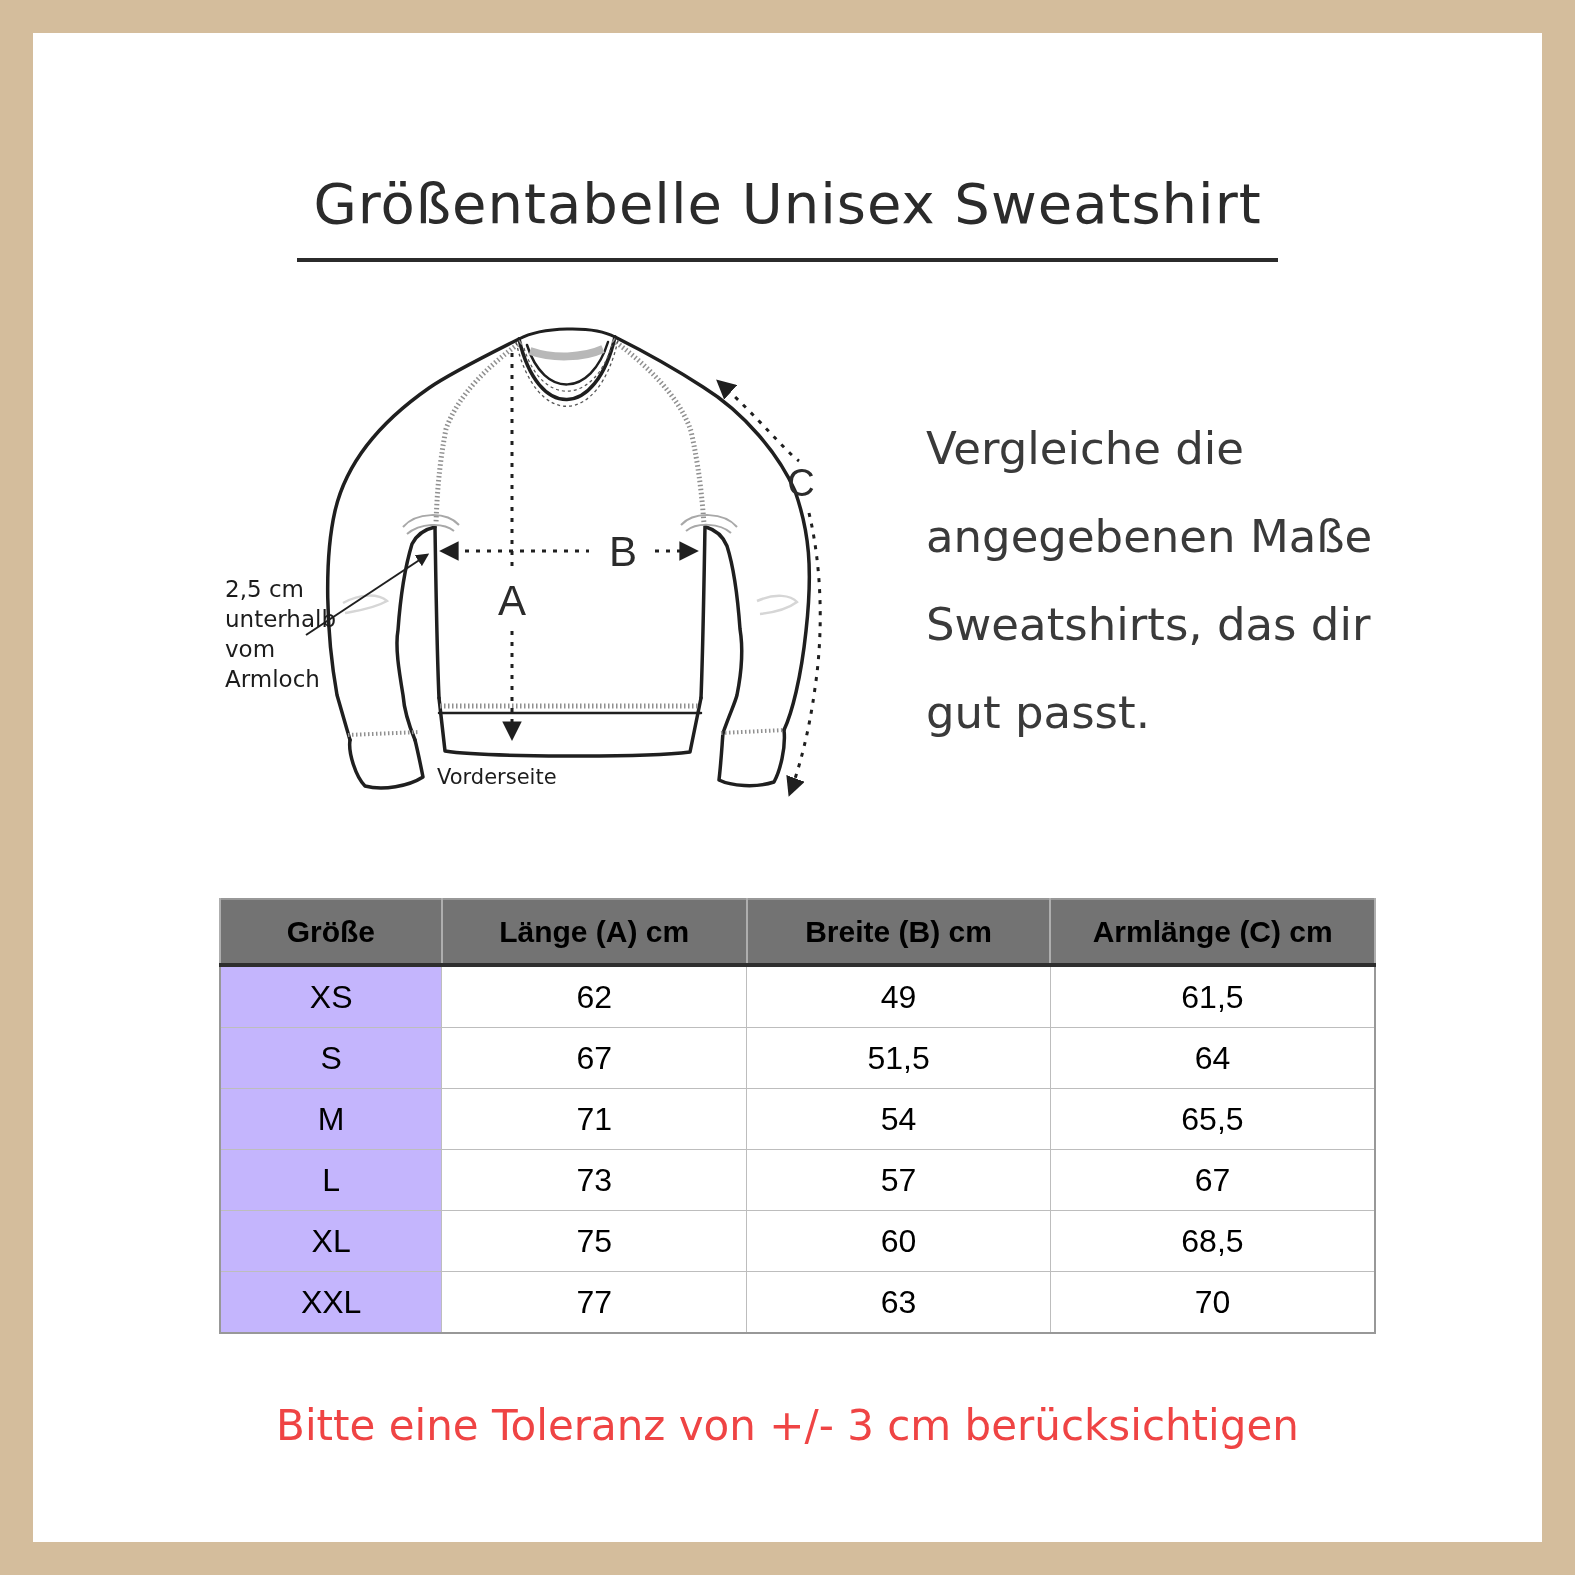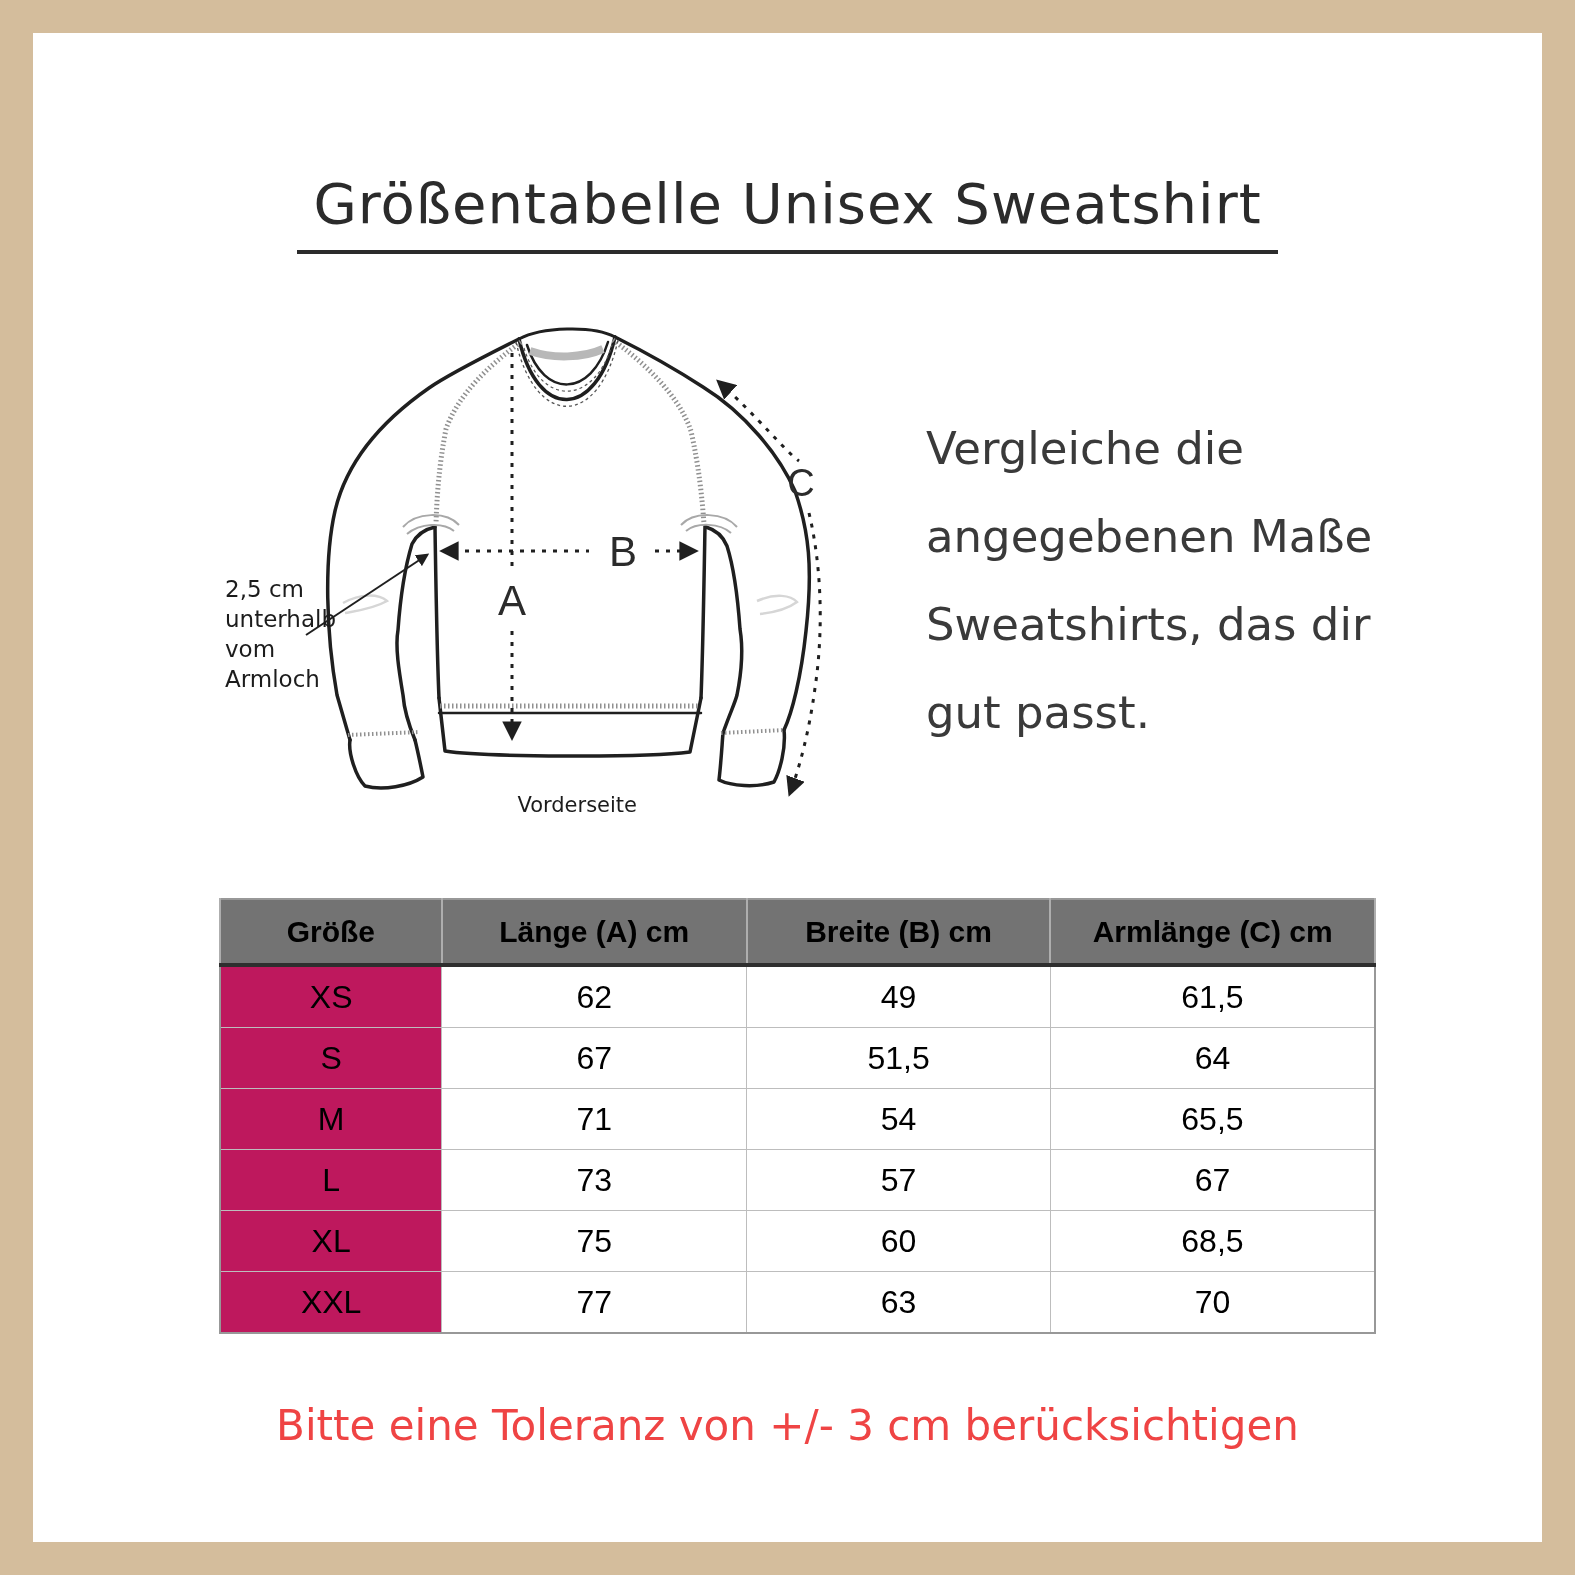--- a/index.html
+++ b/index.html
@@ -12,32 +12,32 @@
     position:absolute;left:33px;top:33px;right:33px;bottom:33px;
     background:#ffffff;
   }
   
   .title-wrap{
     position:absolute;top:138px;left:0;right:0;text-align:center;
   }
   .title-text{
     display:inline-block;
     font-size:56px;font-weight:400;color:#2b2b2b;letter-spacing:1px;
-    padding:0 16px 14px 16px;
+    padding:0 16px 22px 16px;
     border-bottom:4px solid #2b2b2b;
   }
   
   .diagram-svg{position:absolute;left:117px;top:245px;}
   .armhole-note{
     position:absolute;left:192px;top:541px;
     font-size:23px;line-height:30px;color:#1c1c1c;font-weight:400;
   }
   .vorderseite{
-    position:absolute;left:404px;top:732px;width:200px;text-align:right;
-    font-size:21px;color:#1c1c1c;margin-top:28px;
+    position:absolute;left:404px;top:732px;width:200px;text-align:left;
+    font-size:21px;color:#1c1c1c;
   }
   
   .intro{
     position:absolute;left:893px;top:372px;width:510px;
     font-size:45px;line-height:88px;color:#3a3a3a;white-space:nowrap;
   }
   
   .size-table{
     position:absolute;left:186px;top:865px;width:1157px;
     border-collapse:collapse;table-layout:fixed;
@@ -49,21 +49,21 @@
     font-size:30px;font-weight:700;color:#000;
     height:61px;text-align:center;vertical-align:middle;
     border-left:2px solid #aeaeae;border-right:2px solid #aeaeae;
     border-bottom:4px solid #2e2e2e;
   }
   .size-table td{
     font-size:32px;font-weight:400;color:#000;
     height:58px;text-align:center;vertical-align:middle;
     border:1.5px solid #bdbdbd;
   }
-  .size-table td.size-col{background:#be185d;}
+  .size-table td.size-col{background:#c4b5fd;}
   
   .footer{
     position:absolute;left:33px;right:33px;top:1368px;text-align:center;
     font-size:42px;color:#ef4444;
   }
   .dim-label{font-family:"Liberation Sans",sans-serif;fill:#2b2b2b;}
 </style>
 </head>
 <body>
 

